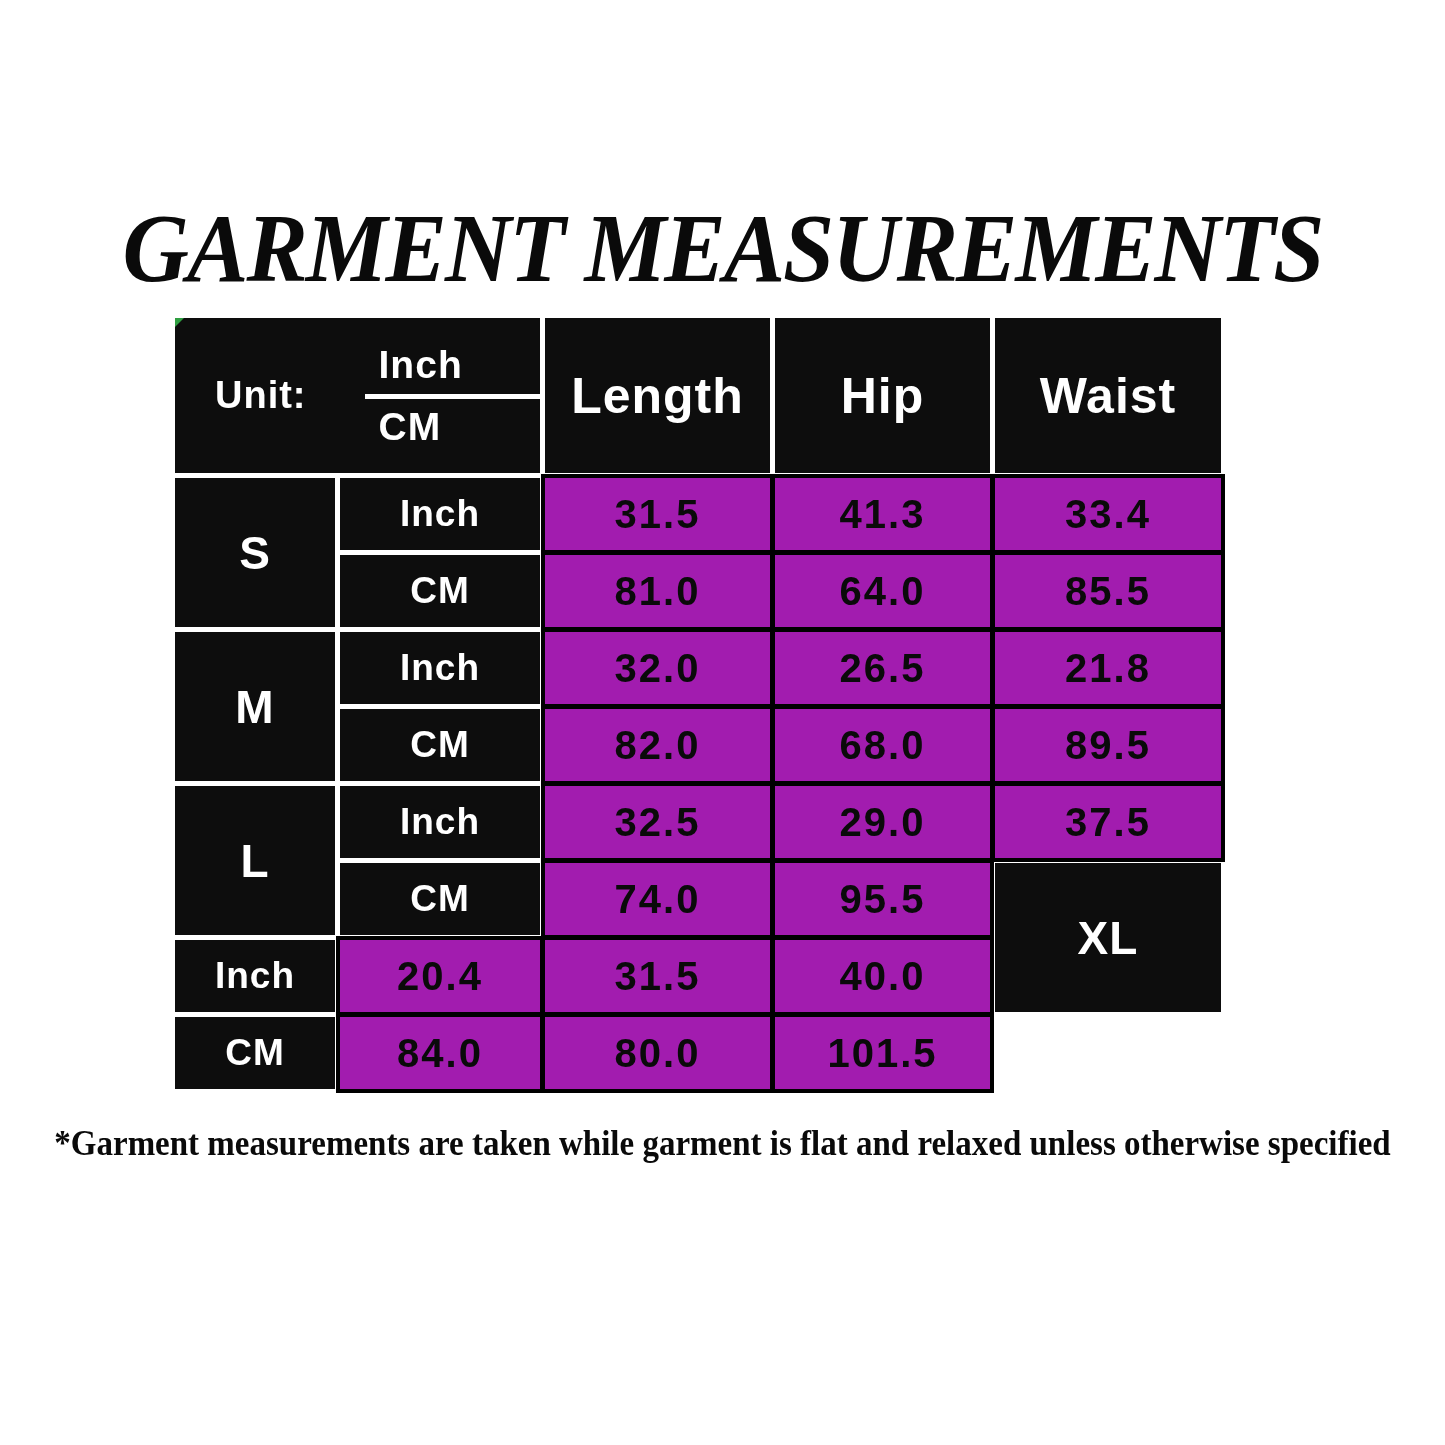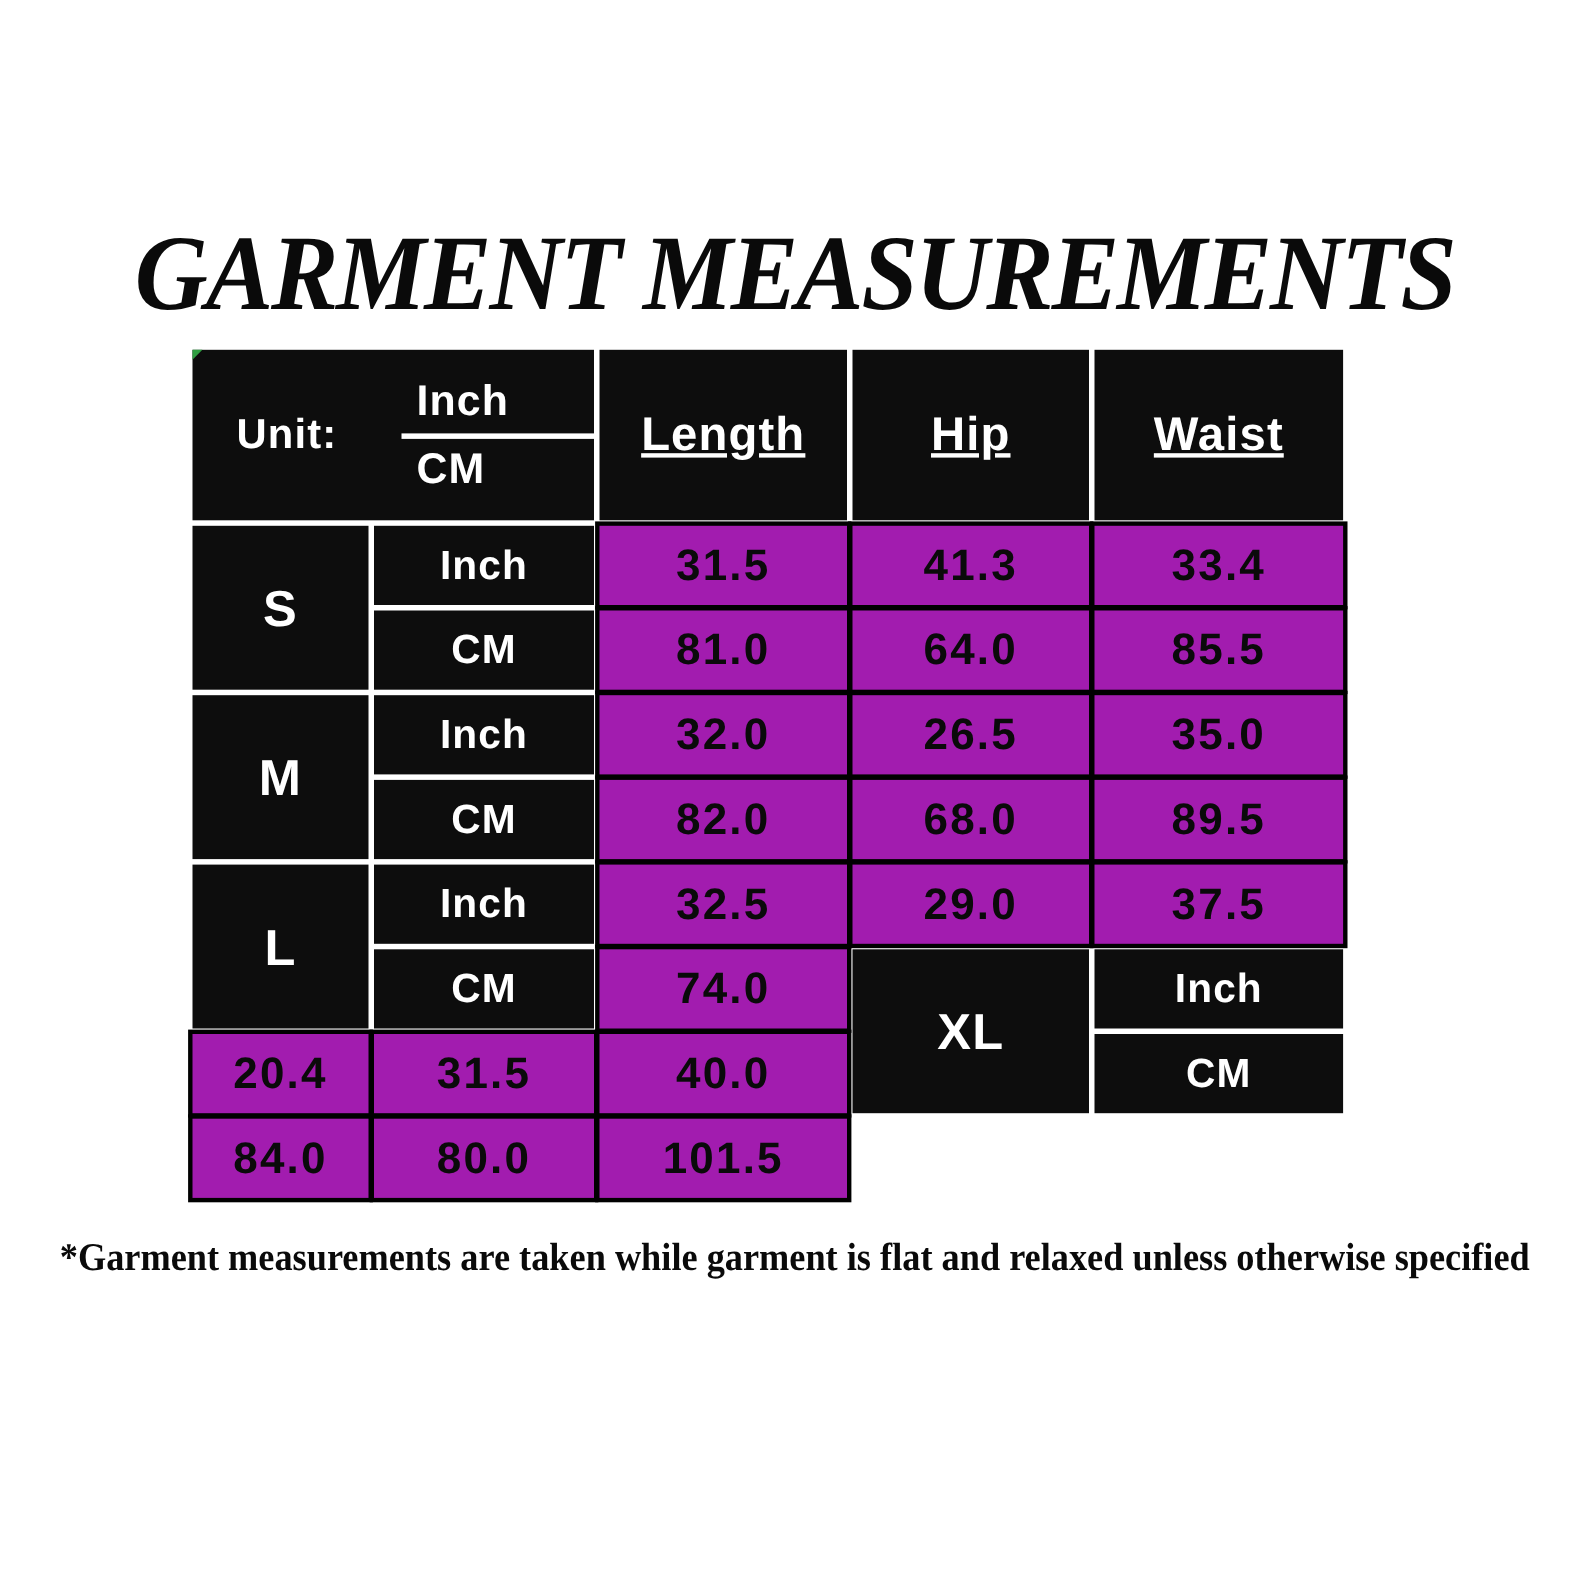--- a/index.html
+++ b/index.html
@@ -23,21 +23,21 @@
     grid-template-rows:155px repeat(8, 72px);
     gap:5px;
     background:#ffffff;
   }
   .dark {
     background:#0d0d0d; color:#ffffff;
     display:flex; align-items:center; justify-content:center;
     font-weight:bold;
     gap:36px;
   }
-  .colhdr { font-size:43px; letter-spacing:1px;text-decoration:underline; }
+  .colhdr { font-size:50px; letter-spacing:1px; }
   .unit-cell {
     grid-column:1 / 3;
     justify-content:flex-start;
     position:relative;
   }
   .corner-mark {
     position:absolute; top:0; left:0; width:0; height:0;
     border-top:9px solid #2f9e41; border-right:9px solid transparent;
   }
   .unit-word { font-size:38px; padding-left:40px; letter-spacing:1px; }
@@ -92,33 +92,34 @@
     <div class="val">33.4</div>
     <div class="dark rowunit">CM</div>
     <div class="val">81.0</div>
     <div class="val">64.0</div>
     <div class="val">85.5</div>
 
     <div class="dark size-cell">M</div>
     <div class="dark rowunit">Inch</div>
     <div class="val">32.0</div>
     <div class="val">26.5</div>
-    <div class="val">35.0</div>
+    <div class="val">21.8</div>
     <div class="dark rowunit">CM</div>
     <div class="val">82.0</div>
     <div class="val">68.0</div>
     <div class="val">89.5</div>
 
     <div class="dark size-cell">L</div>
     <div class="dark rowunit">Inch</div>
     <div class="val">32.5</div>
     <div class="val">29.0</div>
     <div class="val">37.5</div>
     <div class="dark rowunit">CM</div>
     <div class="val">74.0</div>
+    <div class="val">95.5</div>
 
     <div class="dark size-cell">XL</div>
     <div class="dark rowunit">Inch</div>
     <div class="val">20.4</div>
     <div class="val">31.5</div>
     <div class="val">40.0</div>
     <div class="dark rowunit">CM</div>
     <div class="val">84.0</div>
     <div class="val">80.0</div>
     <div class="val">101.5</div>

